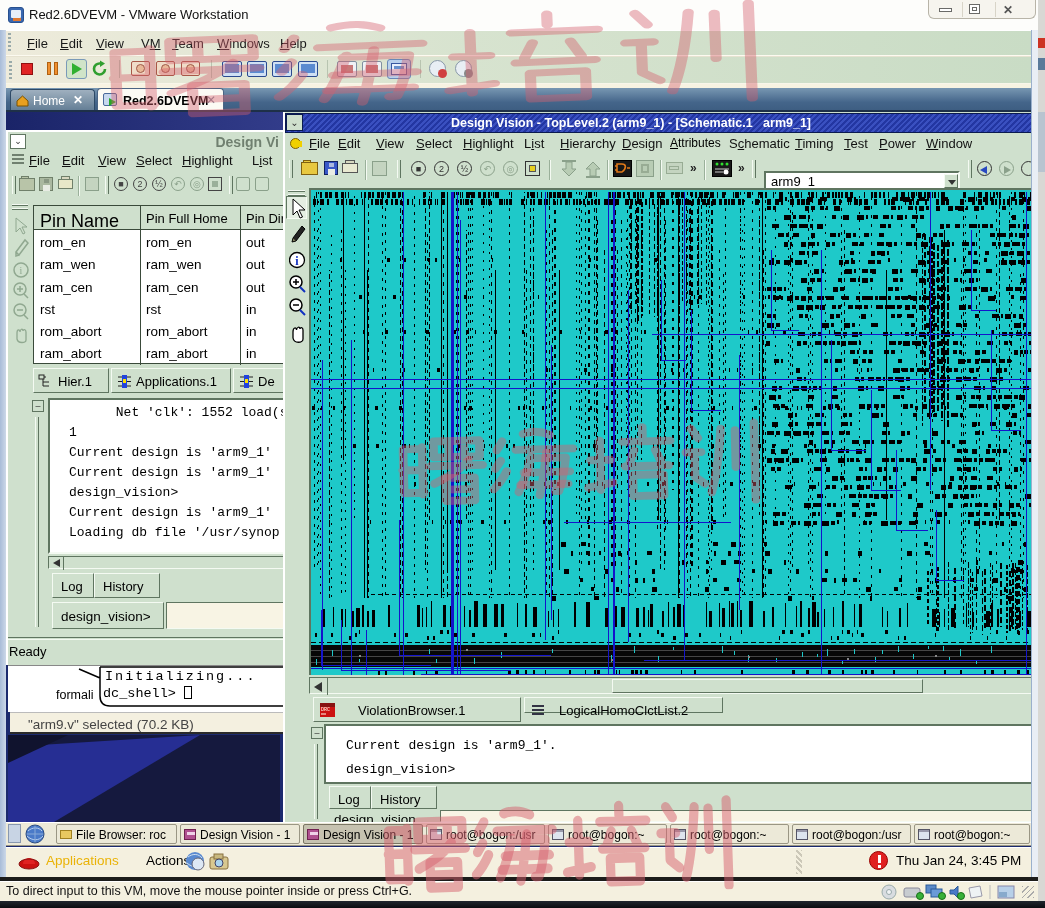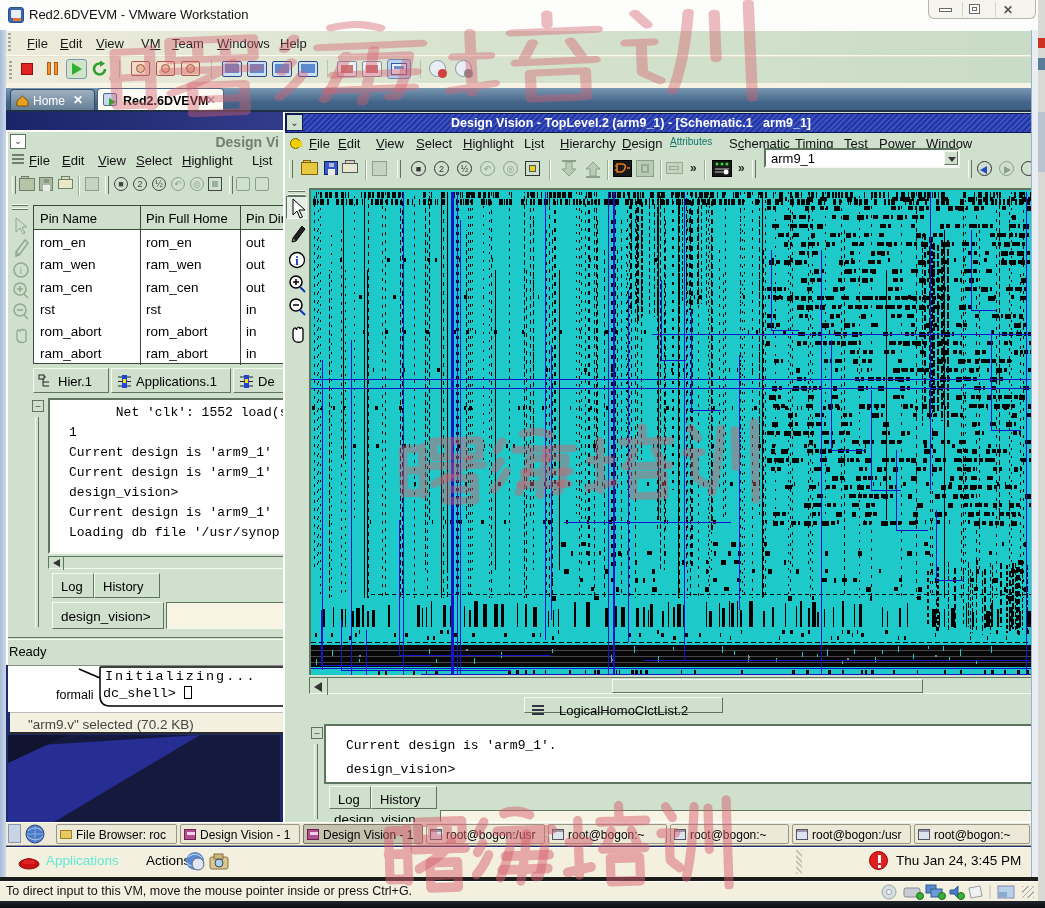--- a/index.html
+++ b/index.html
@@ -161,21 +161,21 @@
 <circle cx="8" cy="54" r="7" fill="none" stroke="#90a890" stroke-width="1.5"></circle>
         <text x="8" y="58" font-size="10" fill="#90a890" text-anchor="middle" font-family="Liberation Serif">i</text>
 <circle cx="7" cy="73" r="6" fill="none" stroke="#90a890" stroke-width="1.5"></circle>
         <path d="M4 73 H10 M7 70 V76 M11 78 L15 82" stroke="#90a890" stroke-width="1.5"></path>
 <circle cx="7" cy="94" r="6" fill="none" stroke="#90a890" stroke-width="1.5"></circle>
         <path d="M4 94 H10 M11 99 L15 103" stroke="#90a890" stroke-width="1.5"></path>
 <path d="M4 117 C4 113 7 113 7 116 C7 113 10 112 10 115 C10 113 13 113 13 116 L13 124 C13 127 5 128 4 123 Z" fill="none" stroke="#90a890" stroke-width="1.3"></path>
 </svg>
       <div class="abs" style="left:25px;top:73px;width:252px;height:159px;border:1px solid #3a4a3a;background:#fff">
         <div class="abs" style="left:0;top:0;width:252px;height:24px;background:#cfe0cd;border-bottom:1px solid #3a4a3a"></div>
-        <div class="abs" style="left:6px;top:5px;font-size:13px;color:#000">Pin Name</div>
+        <div class="abs" style="left:6px;top:5px;font-size:18px;color:#000">Pin Name</div>
         <div class="abs" style="left:112px;top:5px;font-size:13px;color:#000">Pin Full Home</div>
         <div class="abs" style="left:212px;top:5px;font-size:13px;color:#000">Pin Dir</div>
         <div class="abs" style="left:106px;top:0;width:1px;height:159px;background:#3a4a3a"></div>
         <div class="abs" style="left:206px;top:0;width:1px;height:159px;background:#3a4a3a"></div>
         <div class="abs" style="left:6px;top:29px;font-size:13.5px;color:#000">rom_en</div>
         <div class="abs" style="left:112px;top:29px;font-size:13.5px;color:#000">rom_en</div>
         <div class="abs" style="left:212px;top:29px;font-size:13.5px;color:#000">out</div>
         <div class="abs" style="left:6px;top:51px;font-size:13.5px;color:#000">ram_wen</div>
         <div class="abs" style="left:112px;top:51px;font-size:13.5px;color:#000">ram_wen</div>
         <div class="abs" style="left:212px;top:51px;font-size:13.5px;color:#000">out</div>
@@ -264,21 +264,21 @@
         <div class="abs" style="left:7px;top:2px;width:4px;height:6px;background:#f0d000"></div>
       </div>
       <div class="abs" style="left:24px;top:24px;font-size:13px;color:#111"><u>F</u>ile</div>
       <div class="abs" style="left:53px;top:24px;font-size:13px;color:#111"><u>E</u>dit</div>
       <div class="abs" style="left:91px;top:24px;font-size:13px;color:#111"><u>V</u>iew</div>
       <div class="abs" style="left:131px;top:24px;font-size:13px;color:#111"><u>S</u>elect</div>
       <div class="abs" style="left:178px;top:24px;font-size:13px;color:#111"><u>H</u>ighlight</div>
       <div class="abs" style="left:239px;top:24px;font-size:13px;color:#111">L<u>i</u>st</div>
       <div class="abs" style="left:275px;top:24px;font-size:13px;color:#111"><u>H</u>ierarchy</div>
       <div class="abs" style="left:337px;top:24px;font-size:13px;color:#111"><u>D</u>esign</div>
-      <div class="abs" style="left:385px;top:24px;font-size:10px;color:#0f766e"><u>A</u>ttributes</div>
+      <div class="abs" style="left:385px;top:24px;font-size:12px;color:#000000"><u>A</u>ttributes</div>
       <div class="abs" style="left:444px;top:24px;font-size:13px;color:#111">S<u>c</u>hematic</div>
       <div class="abs" style="left:510px;top:24px;font-size:13px;color:#111"><u>T</u>iming</div>
       <div class="abs" style="left:559px;top:24px;font-size:13px;color:#111"><u>T</u>est</div>
       <div class="abs" style="left:594px;top:24px;font-size:13px;color:#111"><u>P</u>ower</div>
       <div class="abs" style="left:641px;top:24px;font-size:13px;color:#111"><u>W</u>indow</div>
       <div class="grip2" style="left:4px;top:48px"></div>
       <div class="abs" style="left:16px;top:50px;width:17px;height:13px;background:#e8c840;border:1px solid #806010">
         <div class="abs" style="left:1px;top:-3px;width:8px;height:3px;background:#e8c840;border:1px solid #806010"></div>
       </div>
       <div class="abs" style="left:39px;top:49px;width:14px;height:14px;background:#3858c8;border:1px solid #102060">
@@ -325,21 +325,21 @@
       <div class="abs" style="left:427px;top:48px;width:20px;height:17px;background:#181818;border:1px solid #000">
 <svg width="18" height="15">
           <circle cx="4" cy="3" r="1.5" fill="#30e030"></circle>
           <circle cx="9" cy="3" r="1.5" fill="#30e030"></circle>
           <circle cx="14" cy="3" r="1.5" fill="#30e030"></circle>
           <path d="M2 8 H16 M2 11 H10" stroke="#cccccc"></path>
           <circle cx="13" cy="11" r="2.5" fill="#fff"></circle>
         </svg></div>
       <div class="abs" style="left:453px;top:49px;font-size:12px;font-weight:bold;color:#222">»</div>
       <div class="grip2" style="left:467px;top:48px"></div>
-      <div class="abs" style="left:479px;top:36px;width:196px;height:20px;background:#fff;border:2px solid #5f7560;border-right-color:#f4faf2;border-bottom-color:#f4faf2">
+      <div class="abs" style="left:479px;top:59px;width:196px;height:20px;background:#fff;border:2px solid #5f7560;border-right-color:#f4faf2;border-bottom-color:#f4faf2">
 <div class="abs" style="left:5px;top:1px;font-size:13px;color:#000">arm9_1</div>
 <div class="abs bev" style="left:178px;top:1px;width:14px;height:14px;background:#cfe0cd">
           <div class="abs" style="left:3px;top:5px;width:0;height:0;border-top:5px solid #333;border-left:4px solid transparent;border-right:4px solid transparent"></div>
         </div>
       </div>
       <div class="grip2" style="left:683px;top:48px"></div>
       <div class="abs" style="left:692px;top:49px;width:15px;height:15px;border:1.5px solid #333;border-radius:50%">
         <div class="abs" style="left:2px;top:4px;width:0;height:0;border-right:7px solid #2848c0;border-top:4px solid transparent;border-bottom:4px solid transparent"></div>
       </div>
       <div class="abs" style="left:714px;top:49px;width:15px;height:15px;border:1.5px solid #8aa08a;border-radius:50%">
@@ -2054,20 +2054,29 @@
             <path d="M10 420 V475 H120 M30 430 V480 H200 M55 440 V485 H245" stroke="#1414cc" fill="none"></path>
             <path d="M88 330 V465 H240" stroke="#1414cc" fill="none"></path>
           </g>
         </svg></div>
       <div class="abs bevin" style="left:24px;top:565px;width:723px;height:17px;background:#cfe0cd">
         <div class="abs" style="left:4px;top:4px;width:0;height:0;border-right:8px solid #333;border-top:5px solid transparent;border-bottom:5px solid transparent"></div>
         <div class="abs" style="left:17px;top:0;width:1px;height:17px;background:#5f7560"></div>
         <div class="abs bev" style="left:302px;top:1px;width:311px;height:14px;background:#cfe0cd"></div>
       </div>
       <div class="abs" style="left:24px;top:584px;width:723px;height:28px"></div>
+      <div class="abs bev" style="left:28px;top:585px;width:208px;height:25px;background:#cfe0cd;border-bottom:1px solid #5f7560">
+        <svg class="abs" style="left:6px;top:5px" width="16" height="15">
+          <rect x="0" y="0" width="15" height="14" fill="#cc1111"></rect>
+          <rect x="0" y="0" width="15" height="4" fill="#881111"></rect>
+          <text x="1" y="8" font-size="5" fill="#ffe" font-family="Liberation Mono">DRC</text>
+          <path d="M1 11 H6" stroke="#ffe"></path>
+        </svg>
+        <div class="abs" style="left:44px;top:5px;font-size:13px;color:#000;white-space:nowrap">ViolationBrowser.1</div>
+      </div>
       <div class="abs bev" style="left:239px;top:585px;width:199px;height:16px;background:#cfe0cd;border-bottom:1px solid #5f7560">
         <svg class="abs" style="left:6px;top:6px" width="15" height="13">
           <path d="M1 2 H13 M1 6 H13 M1 10 H13" stroke="#334" stroke-width="2"></path>
         </svg>
         <div class="abs" style="left:34px;top:5px;font-size:13px;color:#000;white-space:nowrap">LogicalHomoClctList.2</div>
       </div>
       <div class="abs" style="left:26px;top:615px;width:12px;height:12px;background:#cfe0cd;border:1px solid #5f7560;font-size:9px;line-height:10px;text-align:center;color:#333">–</div>
       <div class="grip2" style="left:29px;top:632px;height:75px"></div>
       <div class="abs" style="left:39px;top:612px;width:708px;height:60px;border:2px solid #5f7560;border-right:none;background:#fff;overflow:hidden">
         <div class="abs mono" style="left:20px;top:12px;font-size:13px;color:#000">Current design is 'arm9_1'.</div>
@@ -2125,21 +2134,21 @@
     <div class="abs" style="left:908px;top:712px;width:116px;height:20px;background:#ece9d8;border:1px solid #9a9684;border-radius:2px;overflow:hidden">
       <div class="abs" style="left:3px;top:4px;width:12px;height:11px;background:#dde4ee;border:1px solid #556;box-shadow:inset 0 2px #99a"></div>
       <div class="abs" style="left:19px;top:3px;font-size:12px;color:#000;white-space:nowrap">root@bogon:~</div>
     </div>
     <div class="abs" style="left:0;top:735px;width:1025px;height:30px;background:#f4f0df;border-top:1px solid #fff"></div>
     <svg class="abs" style="left:12px;top:740px" width="22" height="18">
       <ellipse cx="11" cy="12" rx="10" ry="5" fill="#cc1111"></ellipse>
       <path d="M5 12 C5 4 17 4 17 12" fill="#e02222"></path>
       <ellipse cx="11" cy="12" rx="10" ry="5" fill="none" stroke="#881111"></ellipse>
     </svg>
-    <div class="abs" style="left:40px;top:741px;font-size:13.5px;color:#5eead4">Applications</div>
+    <div class="abs" style="left:40px;top:741px;font-size:13.5px;color:#eab308">Applications</div>
     <div class="abs" style="left:140px;top:741px;font-size:13.5px;color:#000">Actions</div>
     <svg class="abs" style="left:178px;top:738px" width="22" height="22">
       <circle cx="11" cy="11" r="9" fill="#5a8ad0"></circle>
       <path d="M4 7 C9 3 15 4 18 8 M3 13 C8 18 16 18 19 12" stroke="#cde" fill="none"></path>
       <circle cx="14" cy="14" r="6" fill="#dde8f4" stroke="#667"></circle>
     </svg>
     <svg class="abs" style="left:202px;top:739px" width="22" height="20">
       <rect x="2" y="6" width="18" height="12" rx="2" fill="#d8c890" stroke="#887040"></rect>
       <rect x="6" y="3" width="9" height="5" fill="#c8b880" stroke="#887040"></rect>
       <circle cx="11" cy="12" r="4" fill="#aad4ee" stroke="#446"></circle>

